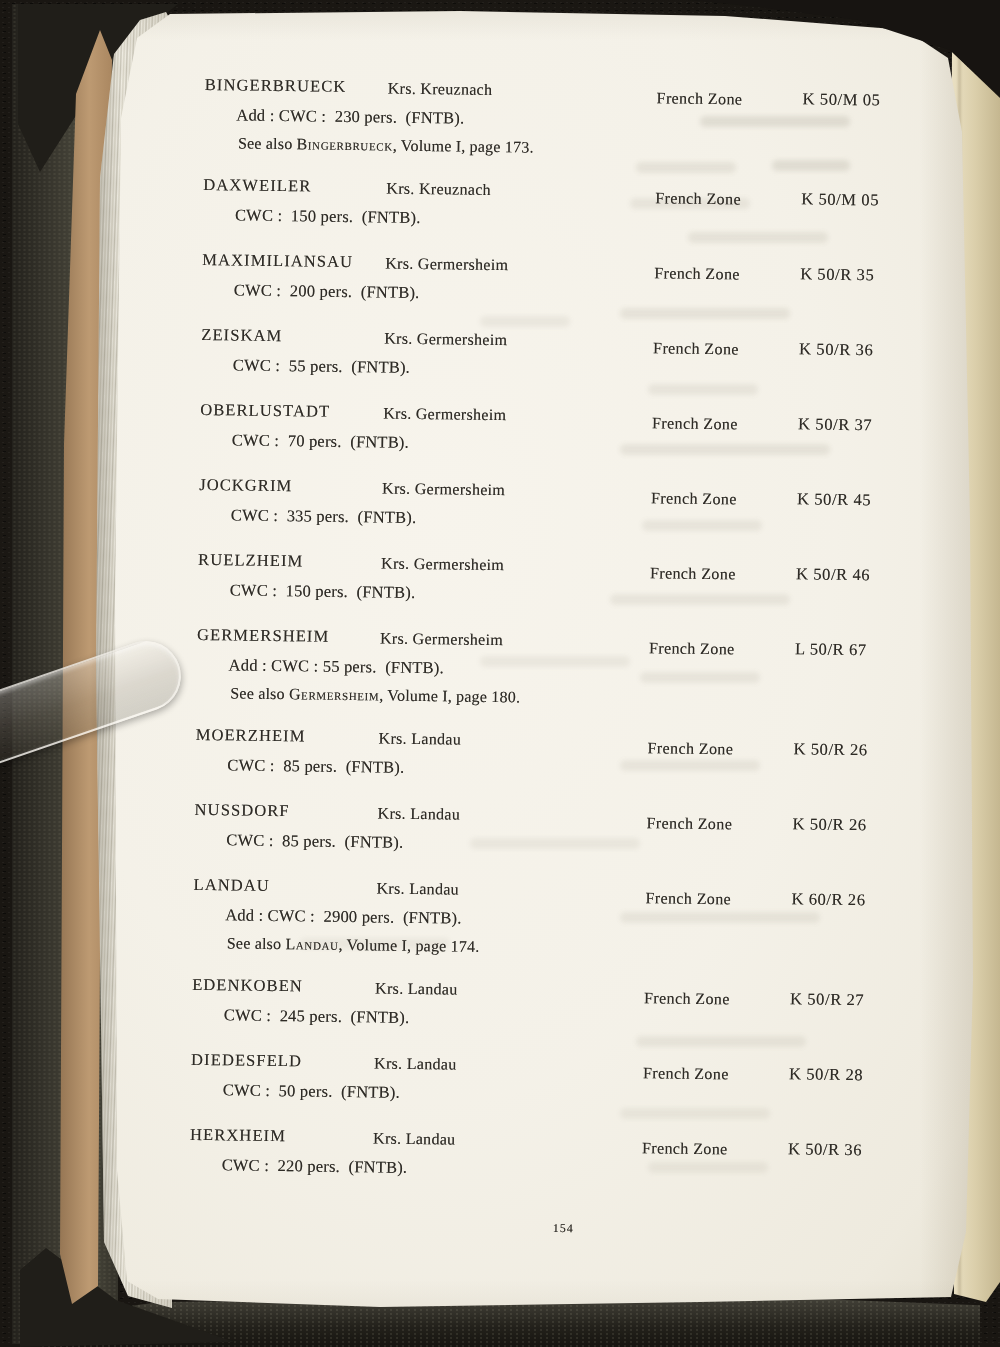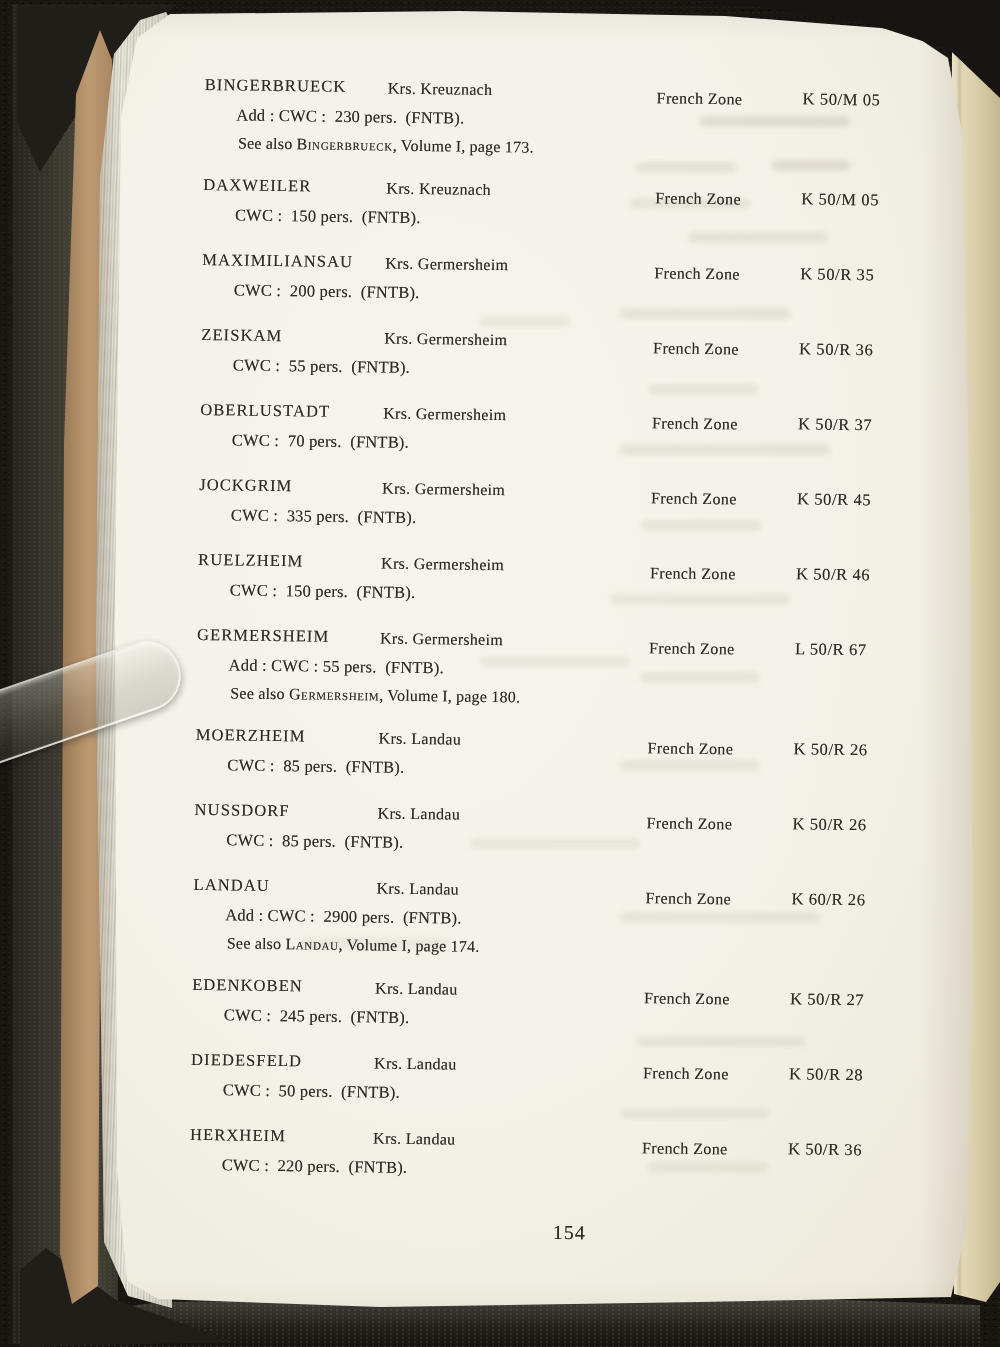--- a/index.html
+++ b/index.html
@@ -91,21 +91,21 @@
   .entry .line1{position:relative;height:30px;line-height:30px;}
   .town{font-size:16.5px;letter-spacing:1.1px;}
   .krs{position:absolute;left:183px;top:1px;font-size:16px;letter-spacing:0.3px;}
   .zone{position:absolute;left:452px;top:7px;font-size:16px;letter-spacing:0.4px;}
   .ref{position:absolute;left:598px;top:6px;font-size:16.5px;letter-spacing:0.6px;}
   .line2{height:30px;line-height:30px;padding-left:32px;font-size:16.5px;
       white-space:pre;letter-spacing:0.2px;}
   .line3{height:28px;line-height:26px;padding-left:34px;font-size:16px;letter-spacing:0.2px;}
   .has-see{margin-bottom:12px;}
   .sc{font-variant:small-caps;letter-spacing:0.6px;}
-  .page-number{position:absolute;left:364px;top:1146px;font-size:20px;letter-spacing:1px;}
+  .page-number{position:absolute;left:364px;top:1146px;font-size:12px;letter-spacing:1px;}
 </style>
 </head>
 <body>
 
 <div class="scene">
   <div class="bg"></div>
   <div class="cover-left"></div>
   <div class="cover-bottom"></div>
   <div class="cover-corner tl"></div>
   <div class="cover-corner bl"></div>

